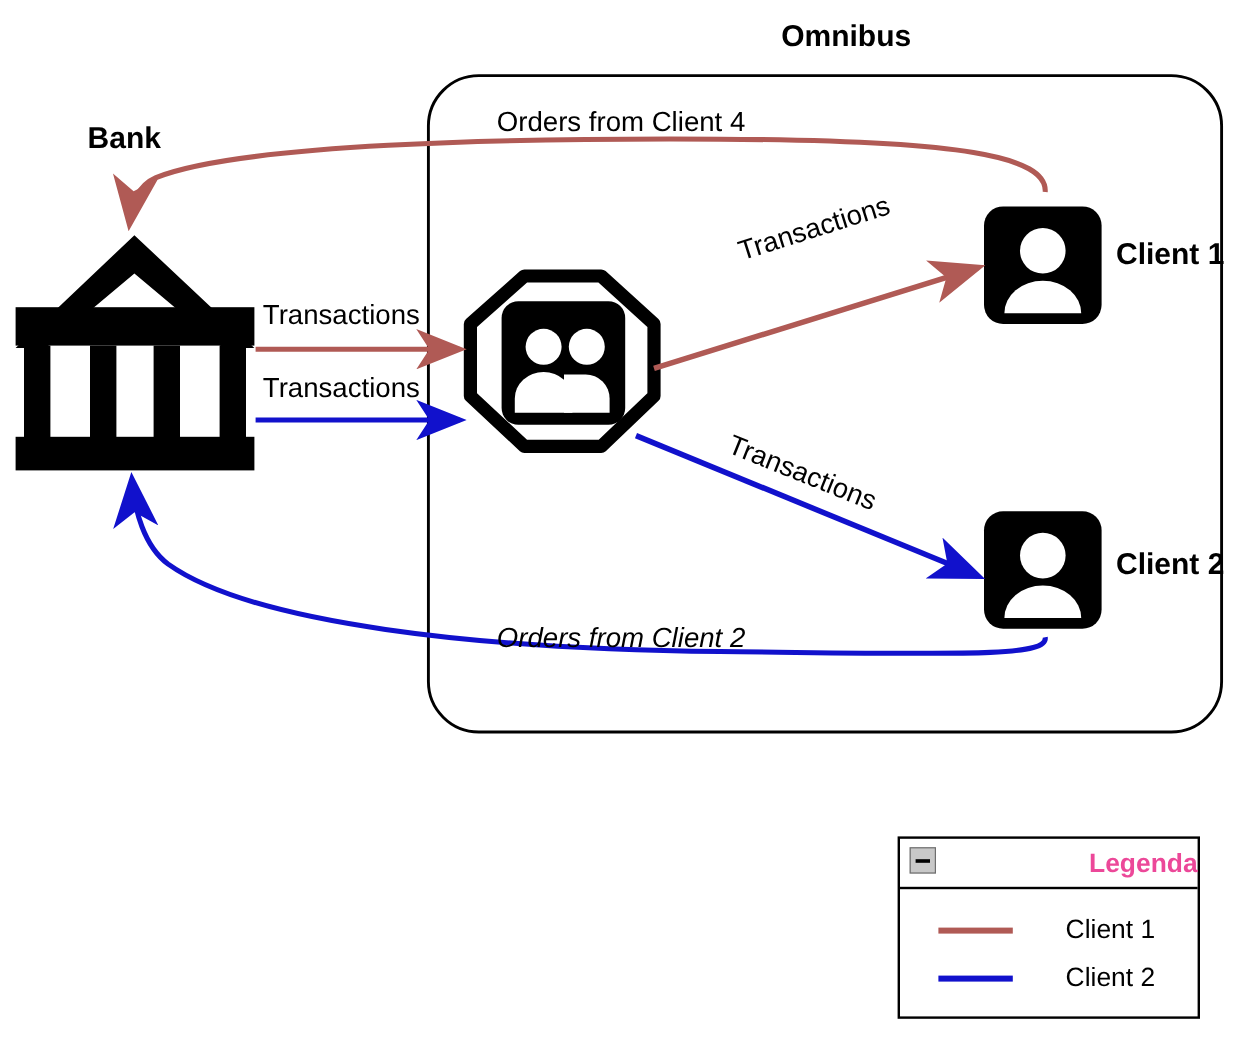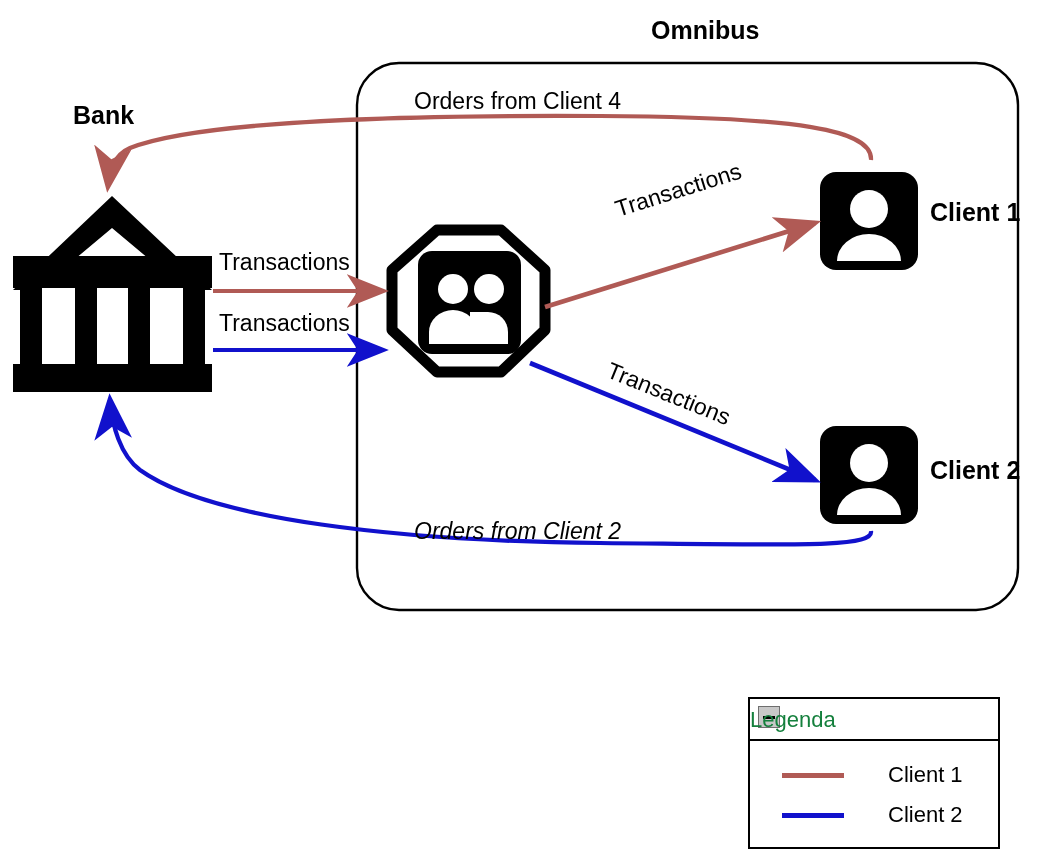--- a/index.html
+++ b/index.html
@@ -51,24 +51,24 @@
     position: relative;
     height: 42px;
     border-bottom: 2px solid #000000;
     box-sizing: border-box;
   }
   .legend-title {
     position: absolute;
     left: 0;
     right: 0;
     top: 8px;
-    text-align: left;
+    text-align: right;
     font-size: 22px;
-    font-weight: normal;
-    color: #15803d;
+    font-weight: bold;
+    color: #ec4899;
   }
   .legend-collapse {
     position: absolute;
     left: 8px;
     top: 7px;
     width: 22px;
     height: 22px;
     background: #c8c8c8;
     border: 1px solid #6e6e6e;
     box-sizing: border-box;

